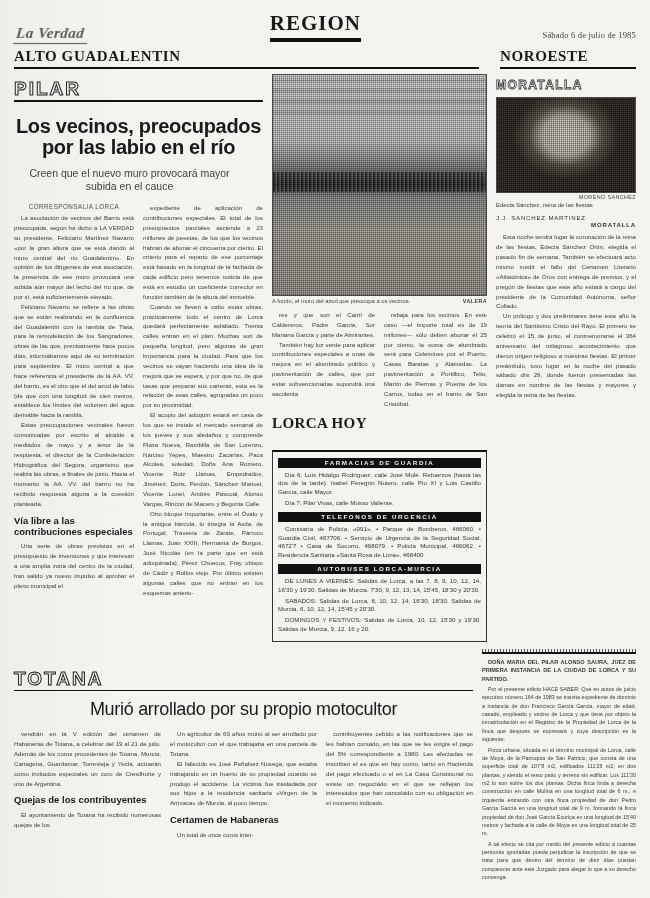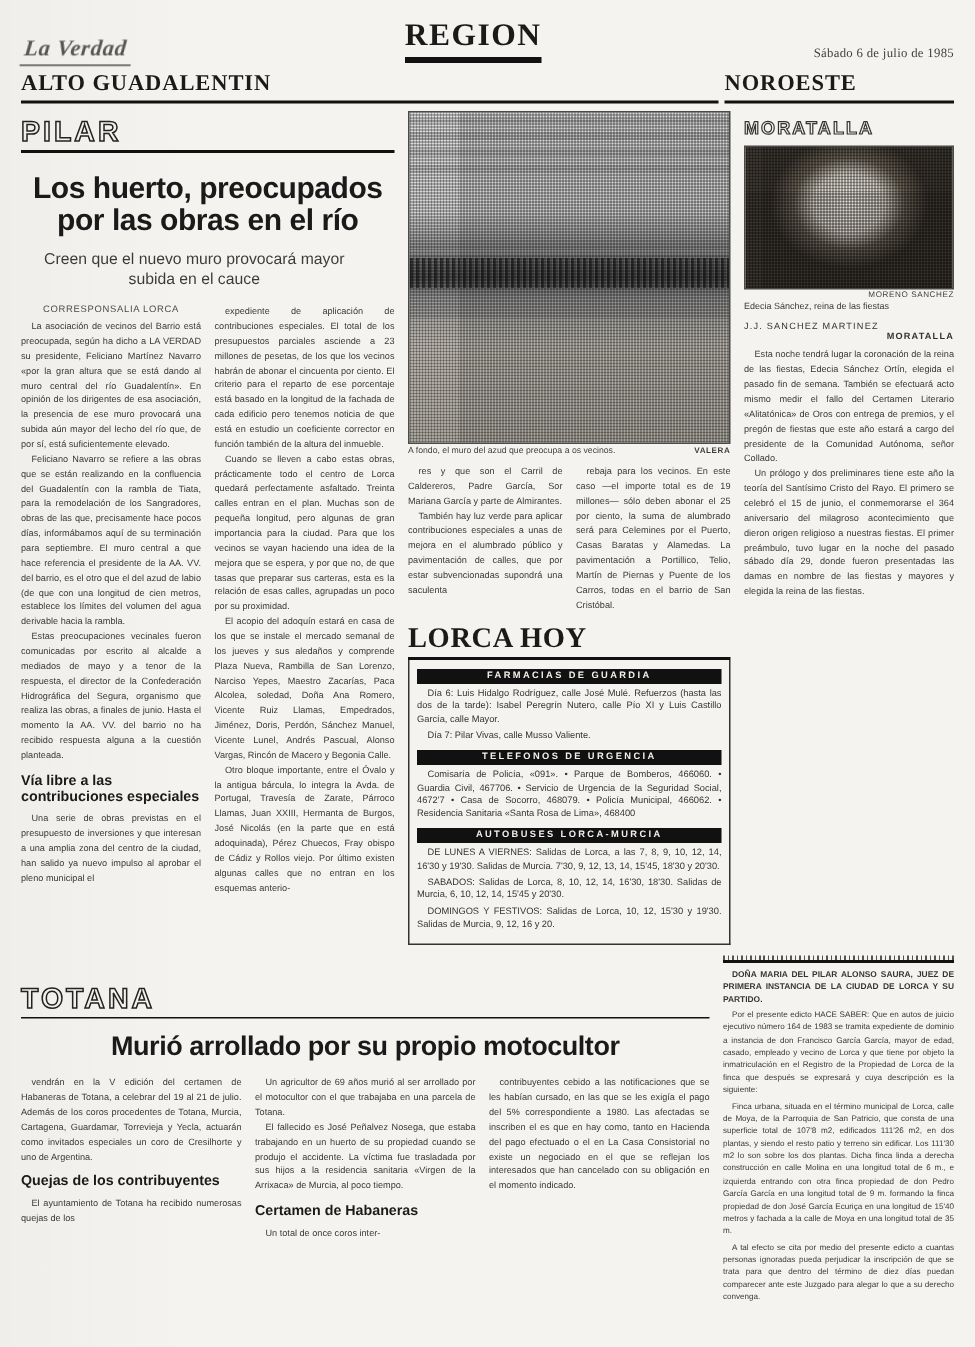--- a/index.html
+++ b/index.html
@@ -42,21 +42,21 @@
   .section-title .rule{
     display:block;height:4px;background:#111;margin-top:2px;
   }
   .date{
     font-family:"Liberation Serif", serif;
     font-size:8.5px;letter-spacing:.2px;
     padding-bottom:4px;opacity:.85;
   }
   
   .zonebar{
-    display:flex;gap:4px;align-items:flex-start;margin-top:4px;
+    display:flex;gap:21px;align-items:flex-start;margin-top:4px;
   }
   .zone{
     font-family:"Liberation Serif", serif;
     font-weight:bold;font-size:15px;letter-spacing:.6px;
     border-bottom:2.5px solid #111;
     padding-bottom:2px;
   }
   .zone-left{flex:0 0 465px;}
   .zone-right{flex:1;}
   
@@ -132,22 +132,22 @@
   .photo-cap{
     display:flex;justify-content:space-between;align-items:baseline;
     font-size:5.8px;margin-top:2px;opacity:.85;
   }
   .photo-cap .credit{font-weight:bold;letter-spacing:.4px;font-size:5.4px;}
   .phcols{display:flex;gap:9px;margin-top:6px;}
   .phcols .col{width:103px;}
   
   .lorcahoy-title{
     font-family:"Liberation Serif", serif;
-    font-weight:bold;font-size:19px;letter-spacing:.4px;
-    border-bottom:2.5px solid #111;padding-bottom:1px;margin:6px 0 0 0;
+    font-weight:bold;font-size:15px;letter-spacing:.4px;
+    border-bottom:2.5px solid #111;padding-bottom:18px;margin:6px 0 0 0;
   }
   .agenda{
     border:1px solid #333;border-top:none;
     padding:4px 5px 5px 5px;margin-top:0;
   }
   .agenda-h{
     background:#111;color:#f2f0ec;
     font-size:6.2px;font-weight:bold;letter-spacing:1.6px;
     text-align:center;padding:1.5px 0;margin:4px 0 3px 0;
   }
@@ -175,21 +175,21 @@
   .rail-auth{font-size:6.1px;letter-spacing:.8px;margin-top:5px;opacity:.9;}
   .rail-auth .t{text-align:right;font-weight:bold;display:block;}
   .rail-body{font-size:6.1px;line-height:1.62;text-align:justify;margin-top:4px;opacity:.88;}
   .rail-body p{margin:0;text-indent:7px;}
   
   .bottom{margin-top:7px;display:flex;gap:9px;}
   .bl{width:460px;}
   .br{width:170px;}
   .hl2{
     font-family:"Liberation Sans", sans-serif;
-    font-weight:bold;font-size:18px;text-align:center;margin:8px 0 9px 0;
+    font-weight:normal;font-size:18px;text-align:center;margin:8px 0 9px 0;
     letter-spacing:-.3px;
   }
   .edicto{
     font-family:"Liberation Sans", sans-serif;
     font-weight:bold;font-size:26px;text-align:center;margin:2px 0 5px 0;
     letter-spacing:-.5px;
   }
   .edicto-rule{height:2px;background:#111;}
   .edicto-body{font-size:5.4px;line-height:1.55;text-align:justify;opacity:.88;}
   .edicto-body p{margin:0 0 2px 0;text-indent:6px;}
@@ -215,21 +215,21 @@
   <div class="zonebar">
     <div class="zone zone-left">ALTO GUADALENTIN</div>
     <div class="zone zone-right">NOROESTE</div>
   </div>
 
   <div class="cols" style="margin-top:5px;">
 
     <div style="width:249px;">
       <div class="town">PILAR</div>
       <div class="town-rule"></div>
-      <div class="hl">Los huerto, preocupados por las obras en el río</div>
+      <div class="hl">Los vecinos, preocupados por las labio en el río</div>
       <div class="subhl">Creen que el nuevo muro provocará mayor subida en el cauce</div>
       <div class="cols">
         <div class="col c1">
           <div class="byline">CORRESPONSALIA LORCA</div>
           <div class="body">
             <p class="first">La asociación de vecinos del Barrio está preocupada, según ha dicho a LA VERDAD su presidente, Feliciano Martínez Navarro «por la gran altura que se está dando al muro central del río Guadalentín». En opinión de los dirigentes de esa asociación, la presencia de ese muro provocará una subida aún mayor del lecho del río que, de por sí, está suficientemente elevado.</p>
             <p>Feliciano Navarro se refiere a las obras que se están realizando en la confluencia del Guadalentín con la rambla de Tiata, para la remodelación de los Sangradores, obras de las que, precisamente hace pocos días, informábamos aquí de su terminación para septiembre. El muro central a que hace referencia el presidente de la AA. VV. del barrio, es el otro que el del azud de labio (de que con una longitud de cien metros, establece los límites del volumen del agua derivable hacia la rambla.</p>
             <p>Estas preocupaciones vecinales fueron comunicadas por escrito al alcalde a mediados de mayo y a tenor de la respuesta, el director de la Confederación Hidrográfica del Segura, organismo que realiza las obras, a finales de junio. Hasta el momento la AA. VV. del barrio no ha recibido respuesta alguna a la cuestión planteada.</p>
           </div>
           <div class="subhead">Vía libre a las contribuciones especiales</div>

